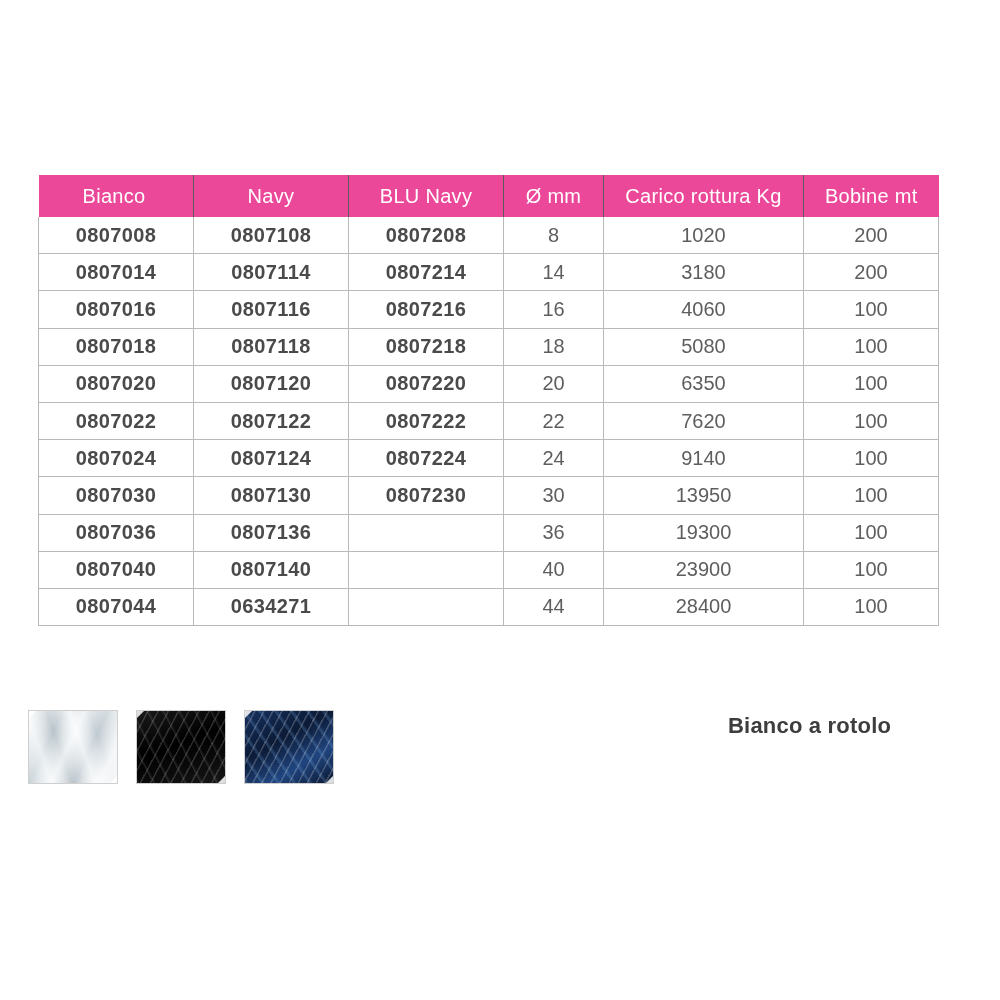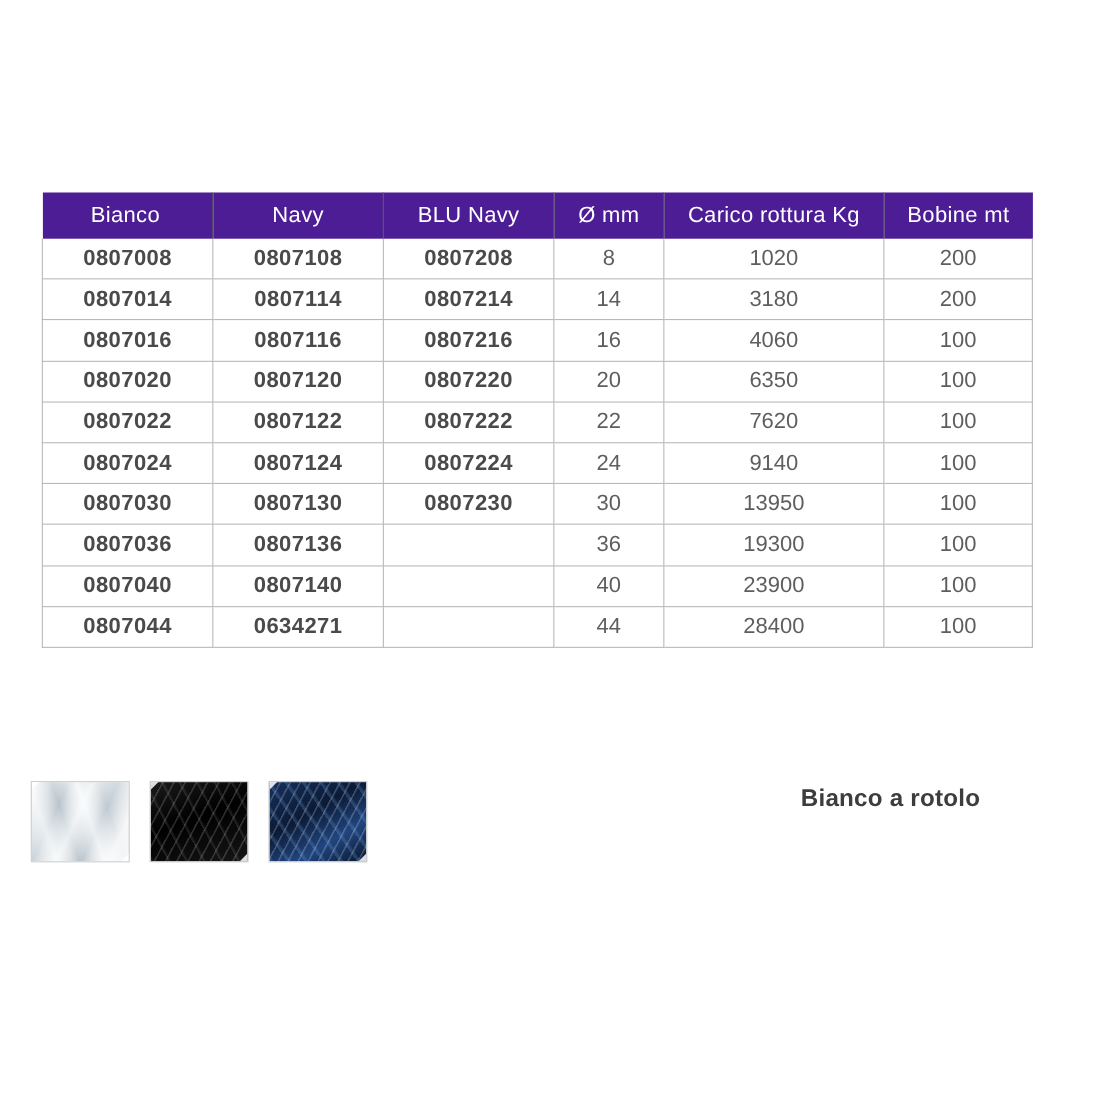--- a/index.html
+++ b/index.html
@@ -30,21 +30,21 @@
     table-layout: fixed;
   }
   table.spec col.c0 { width: 155px; }
   table.spec col.c1 { width: 155px; }
   table.spec col.c2 { width: 155px; }
   table.spec col.c3 { width: 100px; }
   table.spec col.c4 { width: 200px; }
   table.spec col.c5 { width: 135px; }
 
   table.spec thead th {
-    background: #4c1d95;
+    background: #ec4899;
     color: #ffffff;
     font-size: 20px;
     font-weight: normal;
     text-align: center;
     height: 42px;
     padding: 0 4px;
     border-right: 1px solid #5a5a5a;
     letter-spacing: 0.3px;
   }
   table.spec thead th:last-child { border-right: none; }
@@ -171,20 +171,28 @@
           <td>14</td>
           <td>3180</td>
           <td>200</td>
         </tr>
         <tr>
           <td class="code">0807016</td>
           <td class="code">0807116</td>
           <td class="code">0807216</td>
           <td>16</td>
           <td>4060</td>
+          <td>100</td>
+        </tr>
+        <tr>
+          <td class="code">0807018</td>
+          <td class="code">0807118</td>
+          <td class="code">0807218</td>
+          <td>18</td>
+          <td>5080</td>
           <td>100</td>
         </tr>
         <tr>
           <td class="code">0807020</td>
           <td class="code">0807120</td>
           <td class="code">0807220</td>
           <td>20</td>
           <td>6350</td>
           <td>100</td>
         </tr>

